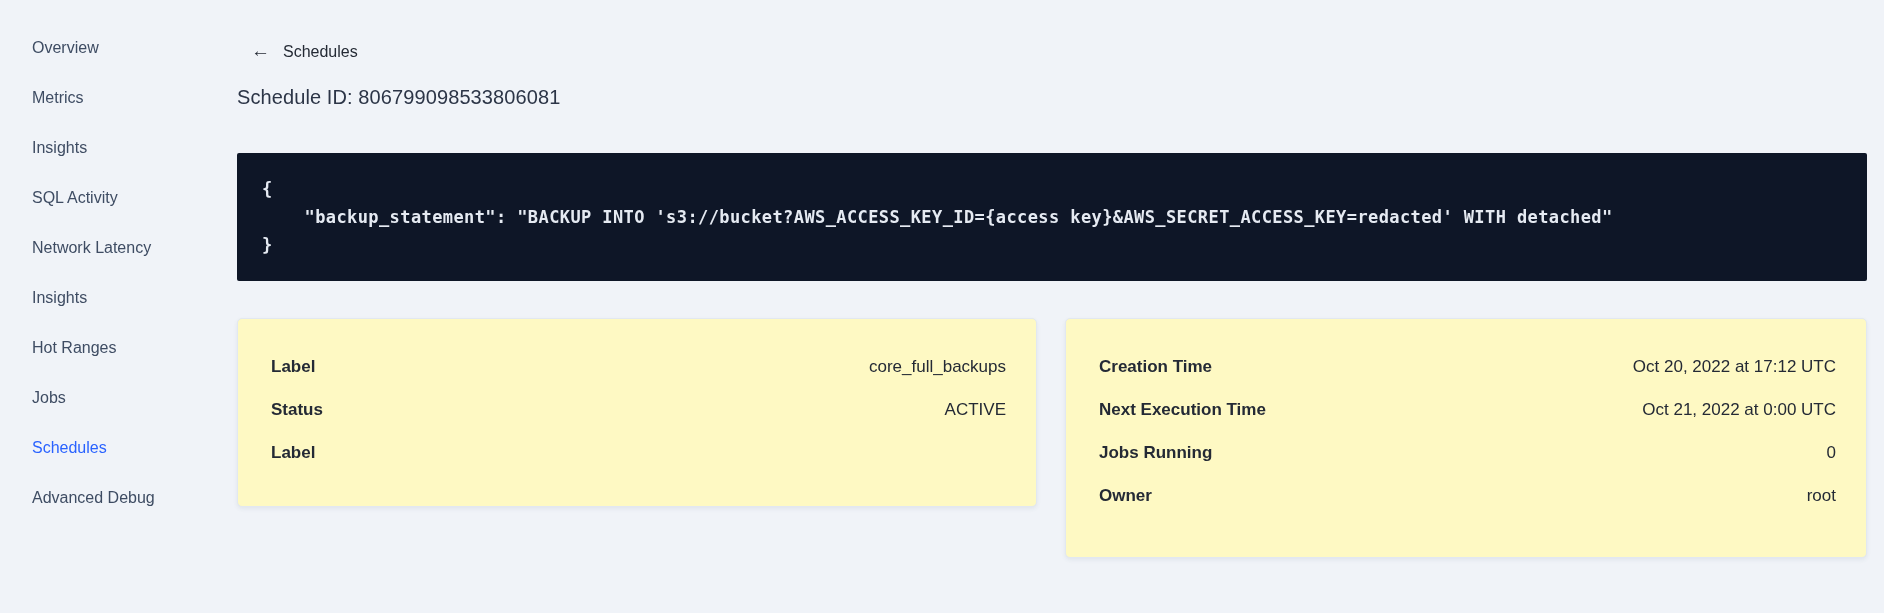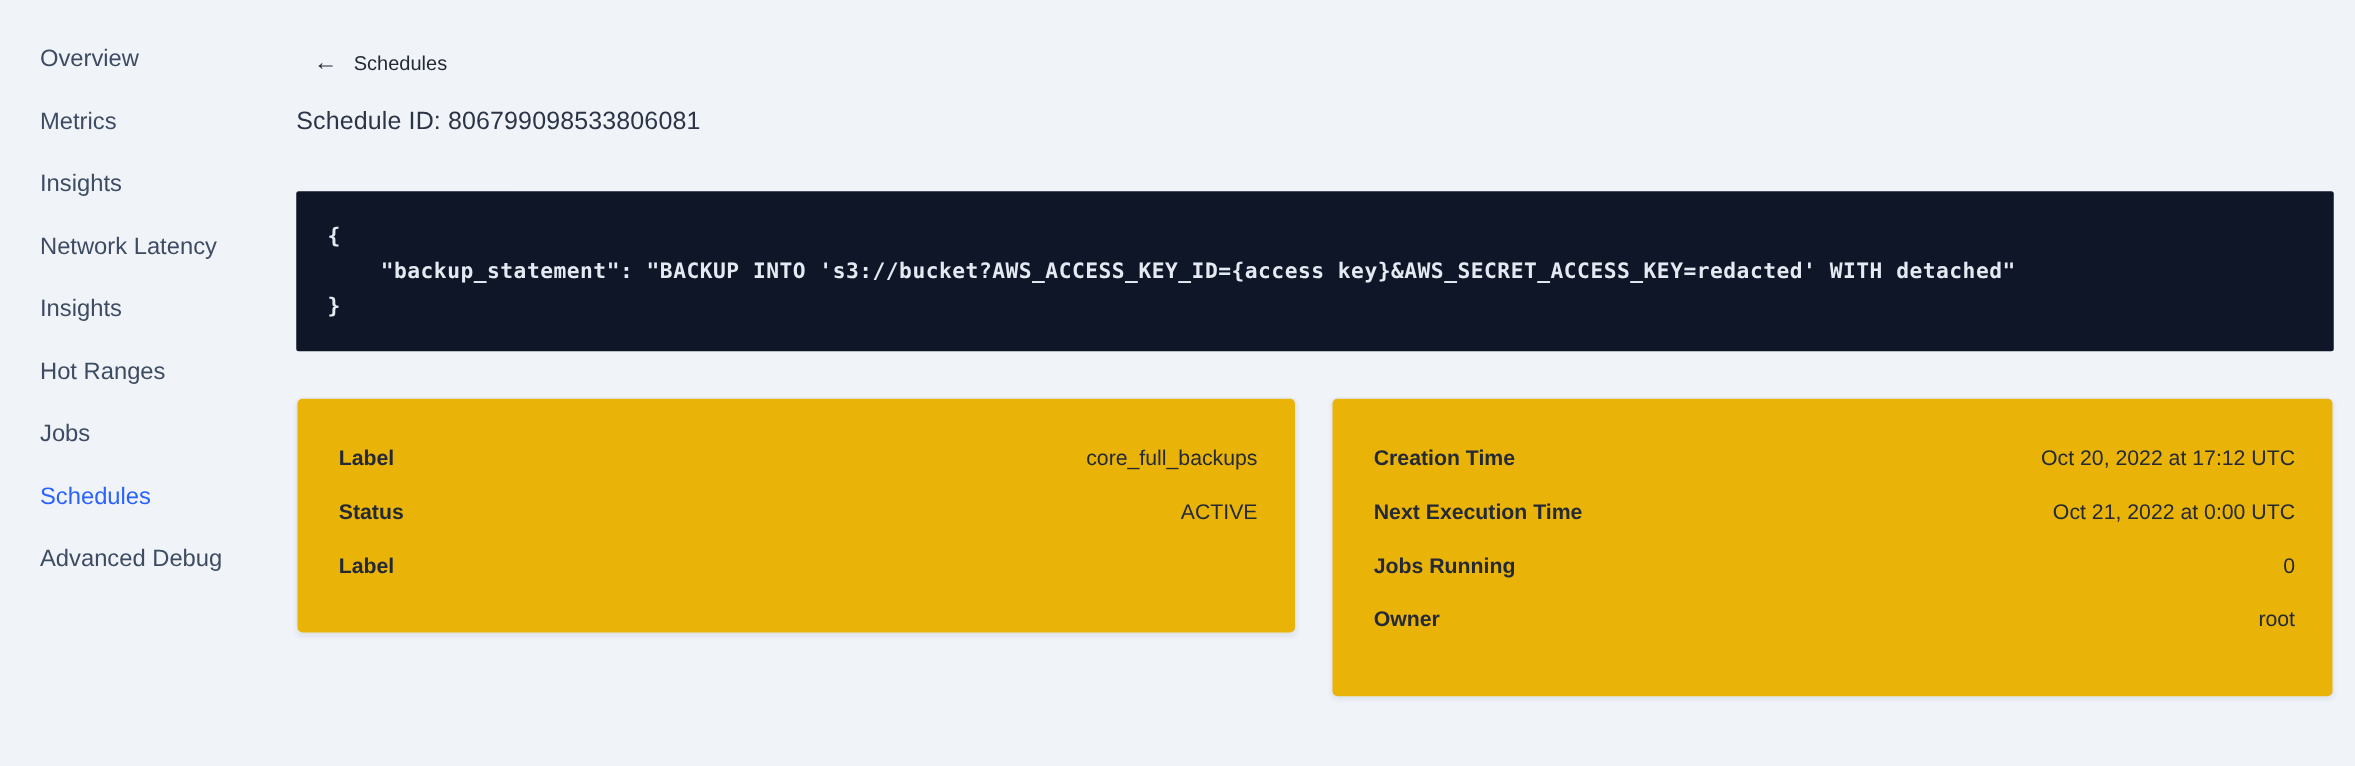--- a/index.html
+++ b/index.html
@@ -20,21 +20,21 @@
     left: 0; top: 0; bottom: 0;
     width: 225px;
     padding-top: 23px;
   }
   .sidebar ul { list-style: none; margin: 0; padding: 0; }
   .nav-item {
     height: 50px;
     display: flex;
     align-items: center;
     padding-left: 32px;
-    font-size: 19px;
+    font-size: 16px;
     color: #3e4c63;
     cursor: pointer;
   }
   .nav-item.active { color: #2962ff; }
 
   
   .main {
     position: absolute;
     left: 237px;
     top: 0;
@@ -82,21 +82,21 @@
   .code-line { white-space: pre; }
 
   
   .cards {
     display: flex;
     gap: 28px;
     margin-top: 37px;
     align-items: flex-start;
   }
   .card {
-    background: #eab308;
+    background: #fef9c3;
     border: 1px solid #e2e8f0;
     border-radius: 5px;
     box-shadow: 0 2px 4px rgba(56, 76, 108, 0.08);
     padding: 26px 30px 10px 33px;
   }
   .card-left  { width: 800px; padding-bottom: 32px; }
   .card-right { flex: 1;      padding-bottom: 40px; }
   .detail-row {
     display: flex;
     justify-content: space-between;
@@ -118,20 +118,23 @@
       </li>
 
       <li class="nav-item">
         <span>Metrics</span>
       </li>
 
       <li class="nav-item">
         <span>Insights</span>
       </li>
 
+      <li class="nav-item">
+        <span>SQL Activity</span>
+      </li>
 
       <li class="nav-item">
         <span>Network Latency</span>
       </li>
 
       <li class="nav-item">
         <span>Insights</span>
       </li>
 
       <li class="nav-item">

